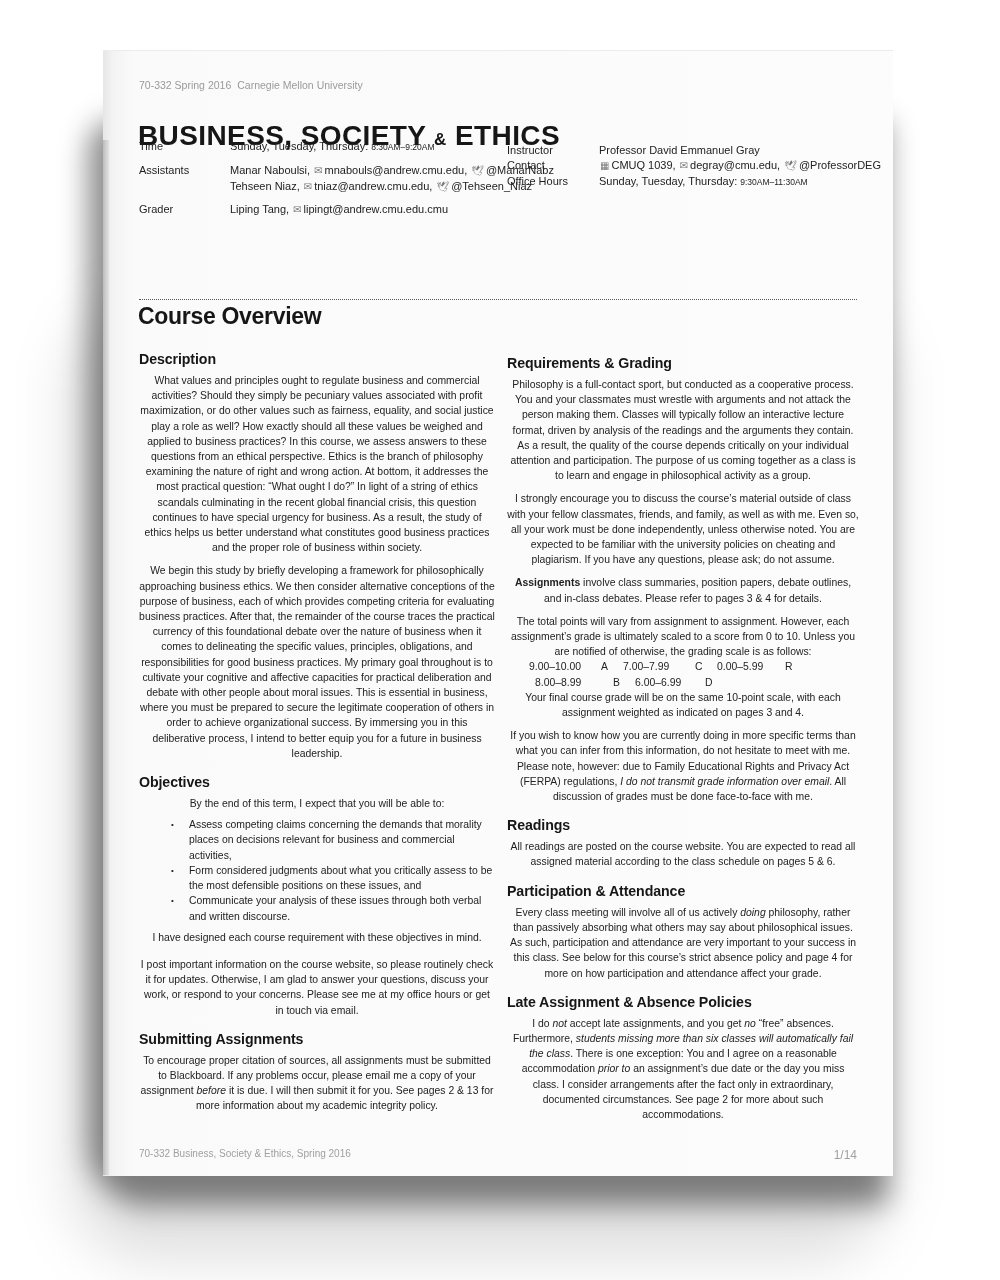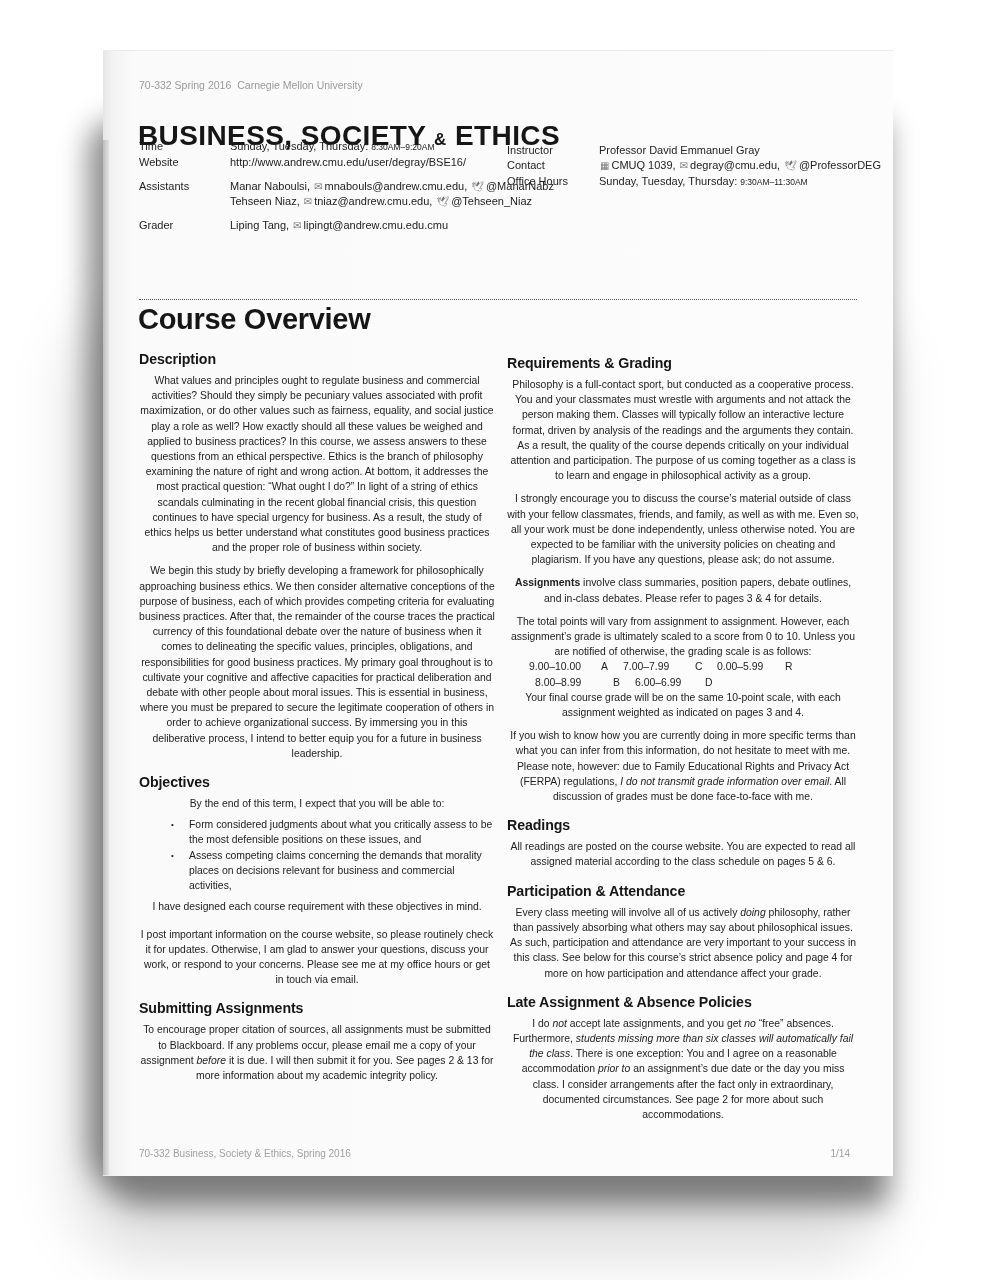--- a/index.html
+++ b/index.html
@@ -41,37 +41,37 @@
   .info-left .gap { height: 8px; }
   .info-right { top: 92px; left: 368px; }
   .info-right .lbl { width: 92px; }
   .sc { font-size: 8.5px; }
   .ico { display: inline-block; font-size: 10px; color: #777; margin: 0 2px 0 1px; }
 
   .rule {
     position: absolute; top: 248px; left: 0; width: 718px; height: 0;
     border-top: 1.5px dotted #555;
   }
-  .h1 { position: absolute; top: 252px; left: -1px; font-size: 29px; font-weight: bold; color: #161616; letter-spacing: -0.3px; white-space: nowrap; }
+  .h1 { position: absolute; top: 252px; left: -1px; font-size: 23px; font-weight: bold; color: #161616; letter-spacing: -0.3px; white-space: nowrap; }
 
   .col { position: absolute; font-size: 10.4px; line-height: 15.2px; color: #222; }
   .col-left { top: 299px; left: 0; width: 356px; }
   .col-right { top: 303px; left: 368px; width: 352px; }
   .h2 { font-size: 14.2px; font-weight: bold; color: #161616; margin: 0 0 5px 0; line-height: 18px; letter-spacing: -0.1px; }
   .p { margin: 0 0 8px 0; text-align: center; }
   .sec { margin-bottom: 12px; }
   ul.obj { margin: 6px 0 6px 0; padding: 0 0 0 50px; list-style: none; }
   ul.obj li { position: relative; }
   ul.obj li::before { content: "•"; position: absolute; left: -18px; font-size: 8px; }
   .grid { display: grid; grid-template-columns: 72px 22px 72px 22px 68px 20px; margin-left: 22px; }
   .grid div { white-space: nowrap; }
   .g2 { display: grid; grid-template-columns: 78px 22px 70px 22px; margin-left: 28px; }
 
   .footer-left { position: absolute; top: 1097px; left: 0; font-size: 10px; color: #a0a0a0; white-space: nowrap; }
-  .footer-right { position: absolute; top: 1097px; right: 7px; font-size: 10px; color: #a0a0a0; }
+  .footer-right { position: absolute; top: 1097px; right: 0; font-size: 12px; color: #a0a0a0; }
 </style>
 </head>
 <body>
 
 <div class="shadow2"></div>
 <div class="shadow"></div>
 <div class="page">
   <div class="content">
 
     <div class="kicker">
@@ -80,24 +80,20 @@
     <div class="title">
       <span>BUSINESS, SOCIETY</span>
       <span class="amp">&amp;</span>
       <span>ETHICS</span>
     </div>
 
     <div class="info info-left">
       <div class="row">
         <span class="lbl">Time</span>
         <span><span>Sunday, Tuesday, Thursday: </span><span class="sc">8:30AM–9:20AM</span></span>
-      </div>
-      <div class="row">
-        <span class="lbl">Website</span>
-        <span>http://www.andrew.cmu.edu/user/degray/BSE16/</span>
       </div>
       <div class="gap"></div>
       <div class="row">
         <span class="lbl">Assistants</span>
         <span>
           <span>
             <span>Manar Naboulsi,</span>
             <span class="ico">✉</span><span>mnabouls@andrew.cmu.edu,</span>
             <span class="ico">🕊</span><span>@ManarNabz</span>
           </span><br>
@@ -144,22 +140,23 @@
       <div class="sec">
         <div class="h2">Description</div>
         <p class="p">What values and principles ought to regulate business and commercial activities? Should they simply be pecuniary values associated with profit maximization, or do other values such as fairness, equality, and social justice play a role as well? How exactly should all these values be weighed and applied to business practices? In this course, we assess answers to these questions from an ethical perspective. Ethics is the branch of philosophy examining the nature of right and wrong action. At bottom, it addresses the most practical question: “What ought I do?” In light of a string of ethics scandals culminating in the recent global financial crisis, this question continues to have special urgency for business. As a result, the study of ethics helps us better understand what constitutes good business practices and the proper role of business within society.</p>
         <p class="p">We begin this study by briefly developing a framework for philosophically approaching business ethics. We then consider alternative conceptions of the purpose of business, each of which provides competing criteria for evaluating business practices. After that, the remainder of the course traces the practical currency of this foundational debate over the nature of business when it comes to delineating the specific values, principles, obligations, and responsibilities for good business practices. My primary goal throughout is to cultivate your cognitive and affective capacities for practical deliberation and debate with other people about moral issues. This is essential in business, where you must be prepared to secure the legitimate cooperation of others in order to achieve organizational success. By immersing you in this deliberative process, I intend to better equip you for a future in business leadership.</p>
       </div>
 
       <div class="sec">
         <div class="h2">Objectives</div>
         <p class="p" style="margin-bottom:4px">By the end of this term, I expect that you will be able to:</p>
         <ul class="obj">
+          <li>Assess competing claims concerning the demands that morality places on decisions relevant for business and commercial activities,</li>
           <li>Form considered judgments about what you critically assess to be the most defensible positions on these issues, and</li>
-          <li>Assess competing claims concerning the demands that morality places on decisions relevant for business and commercial activities,</li>
+          <li>Communicate your analysis of these issues through both verbal and written discourse.</li>
         </ul>
         <p class="p">I have designed each course requirement with these objectives in mind.</p>
       </div>
 
       <div class="sec">
         <p class="p">I post important information on the course website, so please routinely check it for updates. Otherwise, I am glad to answer your questions, discuss your work, or respond to your concerns. Please see me at my office hours or get in touch via email.</p>
       </div>
 
       <div class="sec">
         <div class="h2">Submitting Assignments</div>

